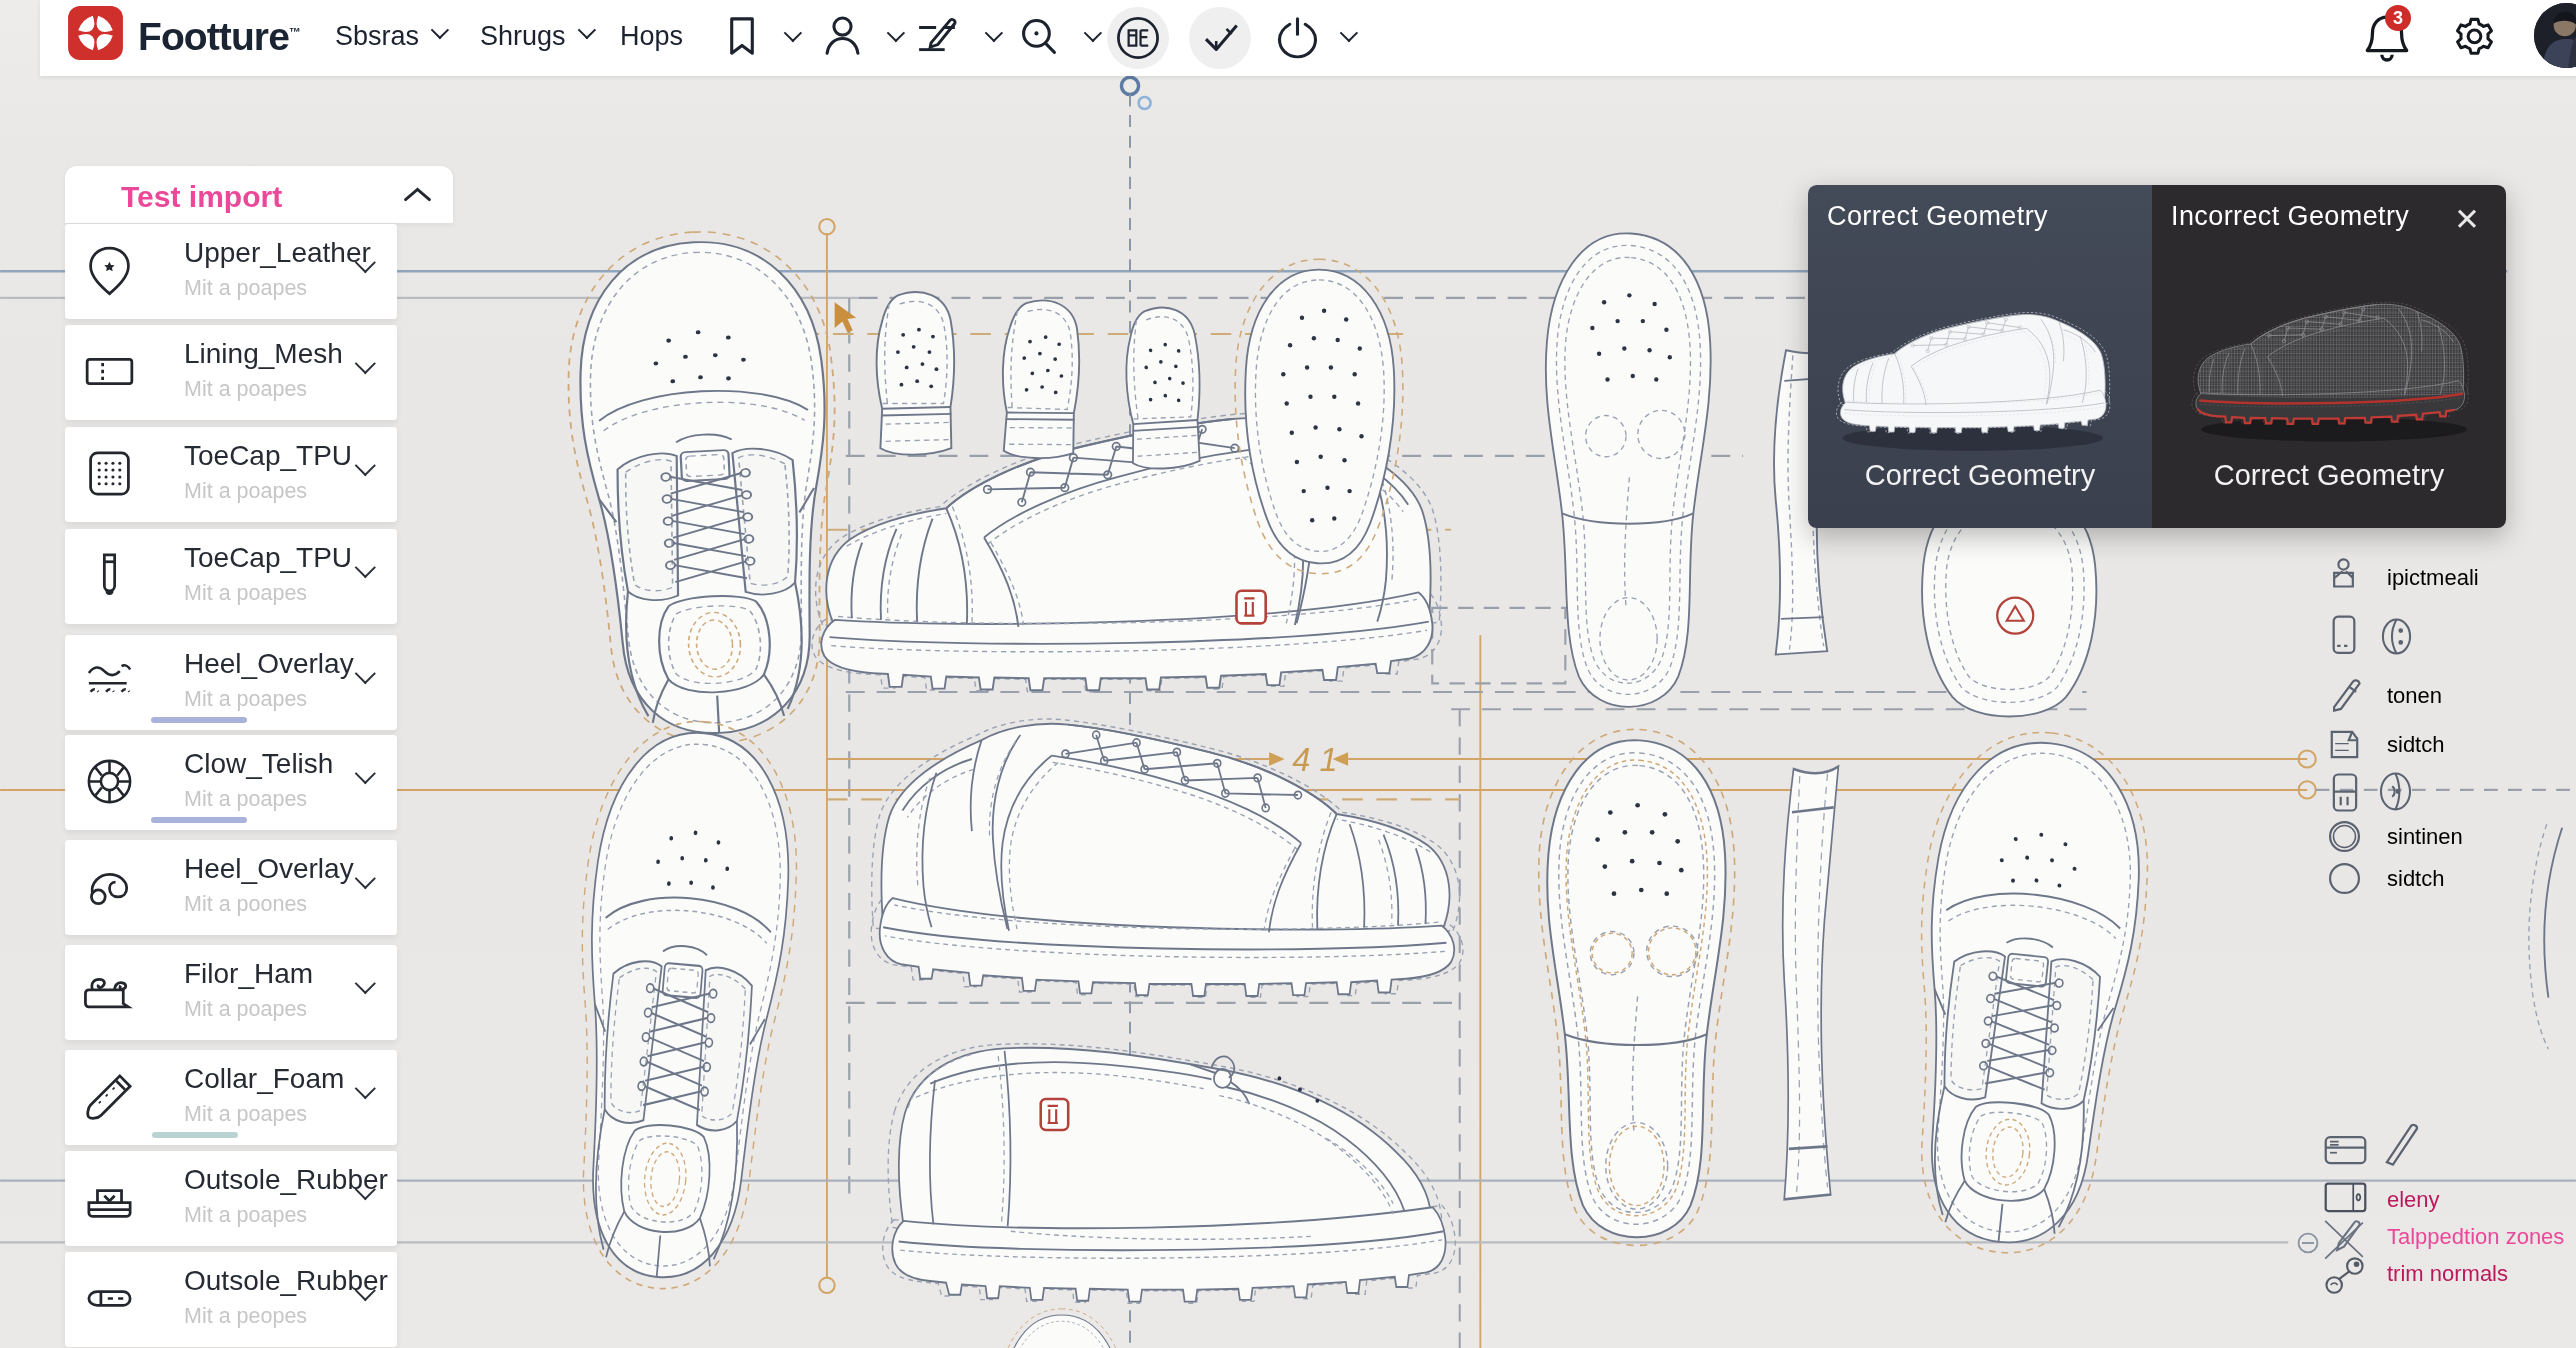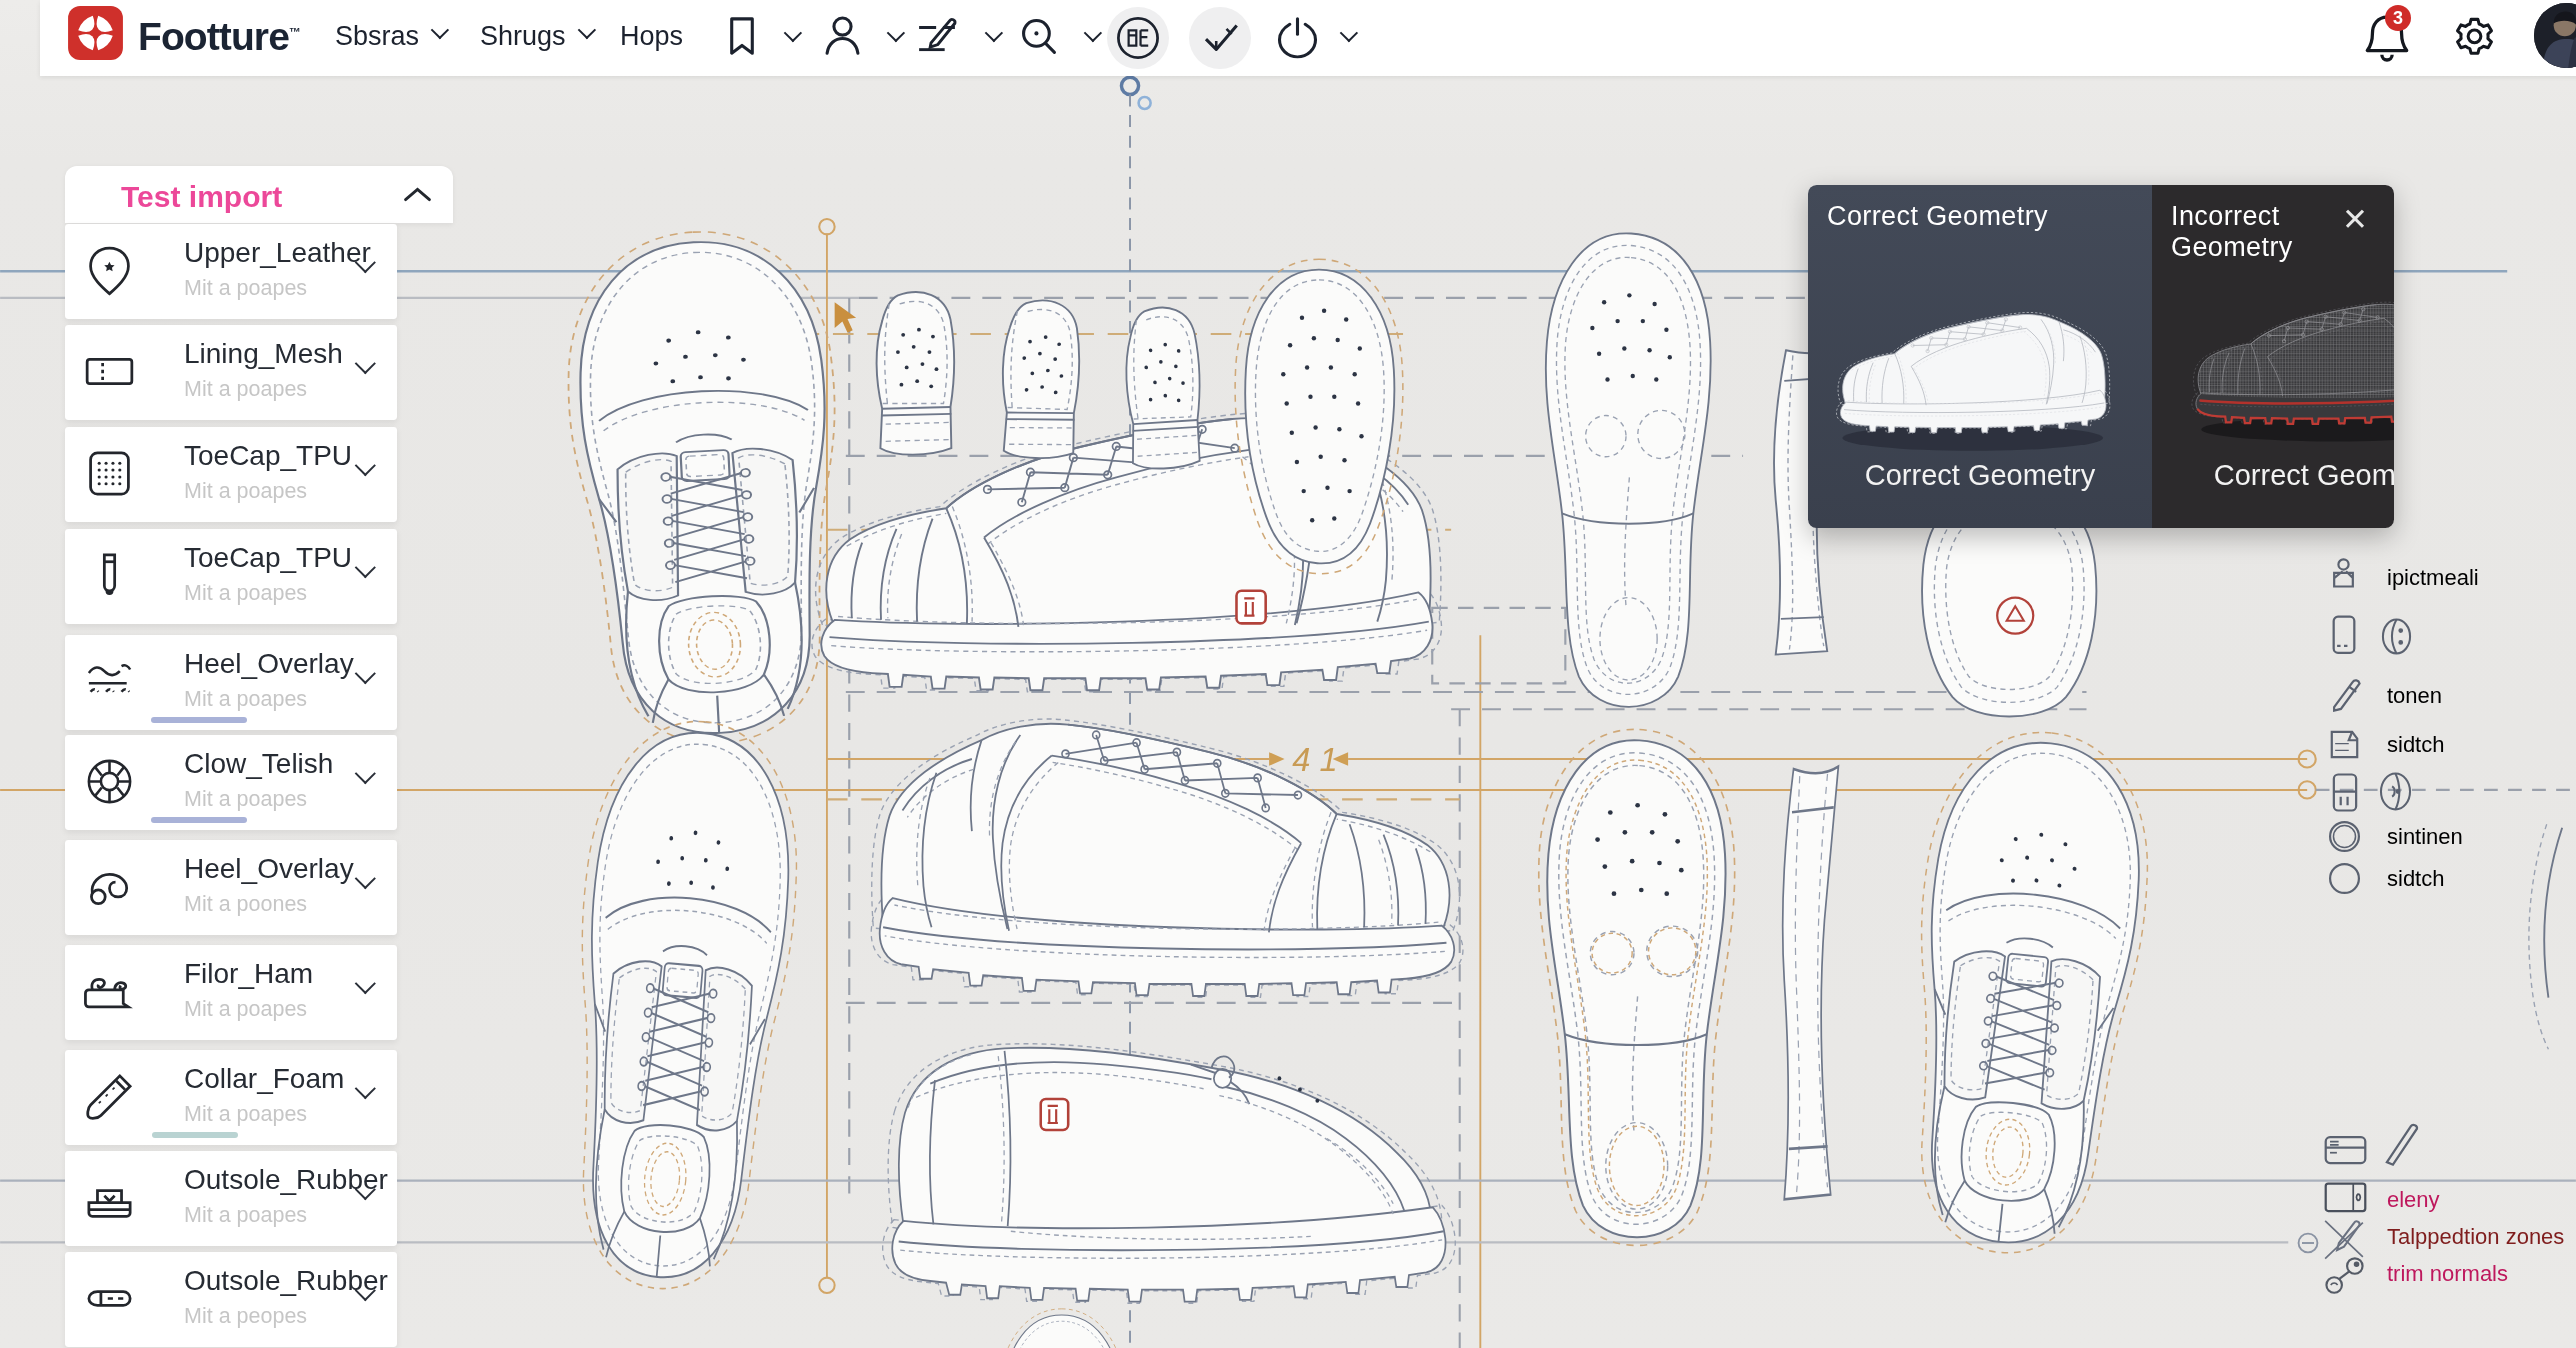--- a/index.html
+++ b/index.html
@@ -27,31 +27,31 @@
   .shead { background:#fff; border-radius:12px 12px 0 0; height:57px; position:relative; box-shadow:0 1.7px 5.2px rgba(0,0,0,.06); }
   .shead .t { position:absolute; left:22px; top:13.7px; font-size:30px; font-weight:600; color:#ec4899;margin-left:34px; }
   .card { background:#fff; border-radius:3.4px; height:95px; position:absolute; left:0; width:332px; box-shadow:0 2.6px 6px rgba(0,0,0,.07); }
   .card .ic { position:absolute; left:17px; top:19px; width:55px; height:55px; }
   .card .t { position:absolute; left:119px; top:13px; font-size:28px; font-weight:400; color:#262b33; }
   .card .s { position:absolute; left:119px; top:52px; font-size:21.5px; color:#c6c6c6; }
   .card .chv { position:absolute; right:24px; top:31px; width:14.6px; height:14.6px; border-right:2.6px solid #2a2f38; border-bottom:2.6px solid #2a2f38; transform:rotate(45deg); }
   .bar { position:absolute; left:99px; top:82px; width:94px; height:6px; border-radius:3.4px; }
 
   
-  #panel { position:absolute; left:1808px; top:185px; width:586px; height:343px; border-radius:8.6px; overflow:hidden; z-index:15; box-shadow:0 8.6px 26px rgba(0,0,0,.25); }
+  #panel { position:absolute; left:1808px; top:185px; width:698px; height:343px; border-radius:8.6px; overflow:hidden; z-index:15; box-shadow:0 8.6px 26px rgba(0,0,0,.25); }
   #panel .half { position:absolute; top:0; height:100%; }
   #panel .left { left:0; width:344px; background:linear-gradient(180deg,#434a58 0%,#3a404d 100%); }
   #panel .right { left:344px; width:354px; background:#2c2a2c; }
   #panel h3 { position:absolute; top:15.5px; font-size:27px; color:#fff; font-weight:500; letter-spacing:0.4px; }
   #panel .cap { position:absolute; bottom:36px; width:100%; text-align:center; font-size:29px; color:#f2f2f2; }
   #panel .x { position:absolute; right:26px; top:15.5px; font-size:31px; color:#e8e8e8; font-weight:300; }
 
   
   .rlab { position:absolute; font-size:22px; color:#000000; z-index:5; }
-  .rlab.blue { color:#7f1d1d; }
+  .rlab.blue { color:#ec4899; }
   .rlab.gray { color:#be185d; }
 </style>
 </head>
 <body>
 
 <svg id="canvas" width="2576" height="1348" viewBox="0 0 3000 1570">
 
   <g fill="none">
     <line x1="0" y1="316" x2="2920" y2="316" stroke="#8fa6bd" stroke-width="3"></line>
     <line x1="0" y1="347" x2="1000" y2="347" stroke="#b9bcc2" stroke-width="2.5"></line>

